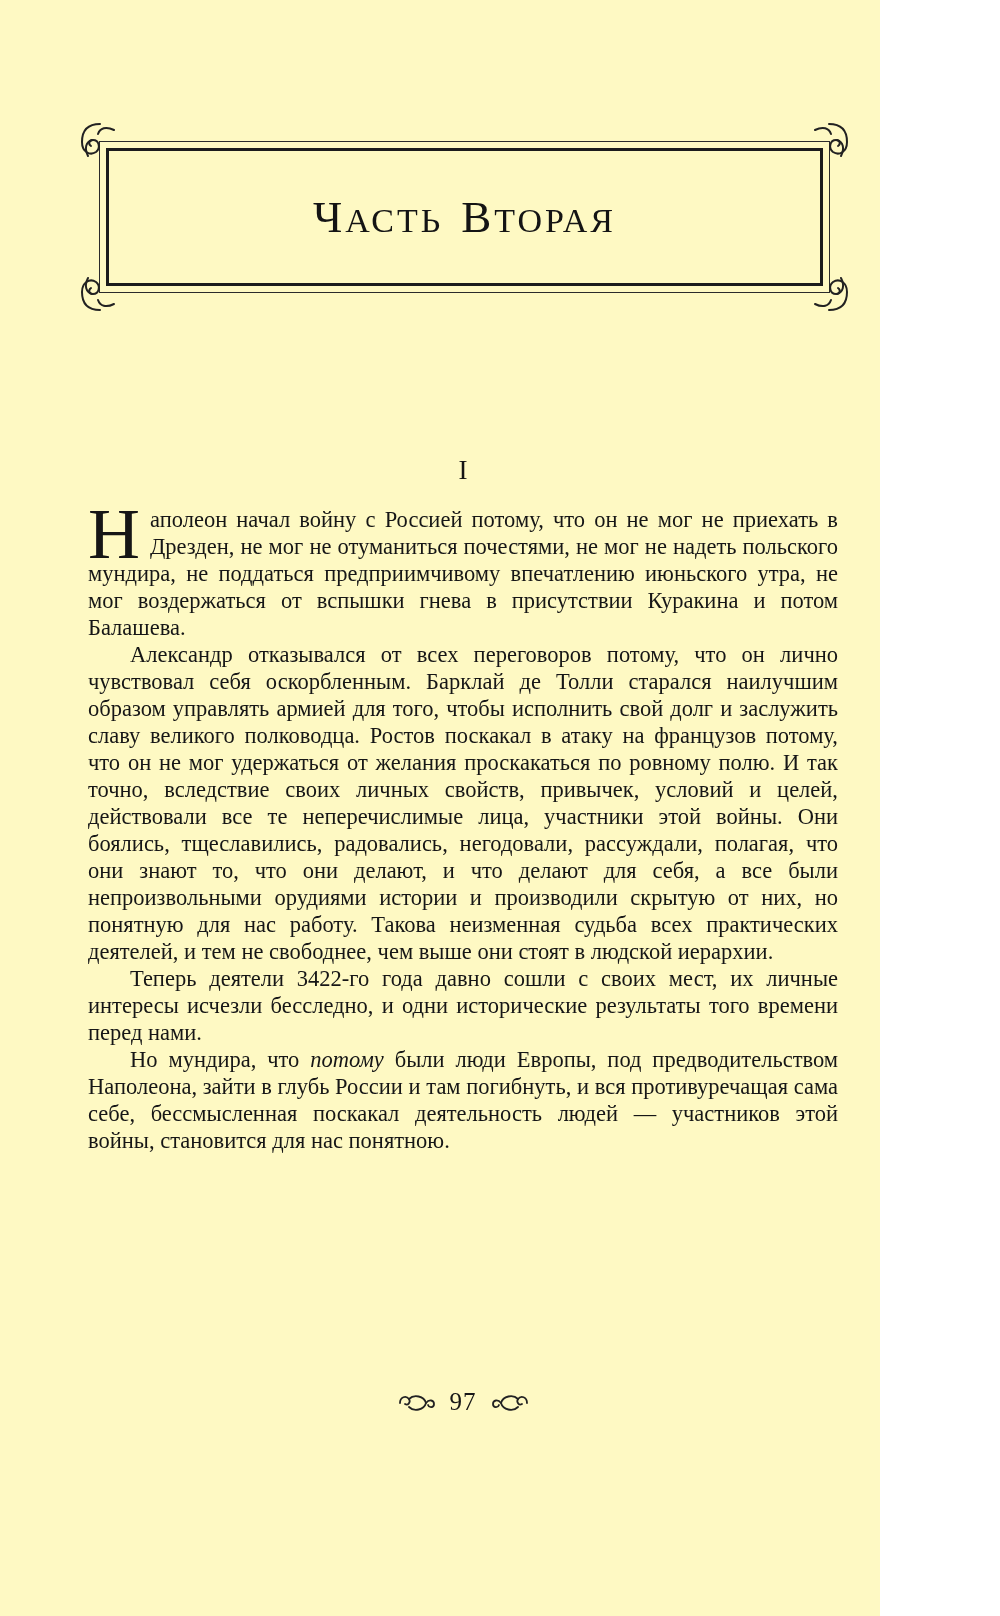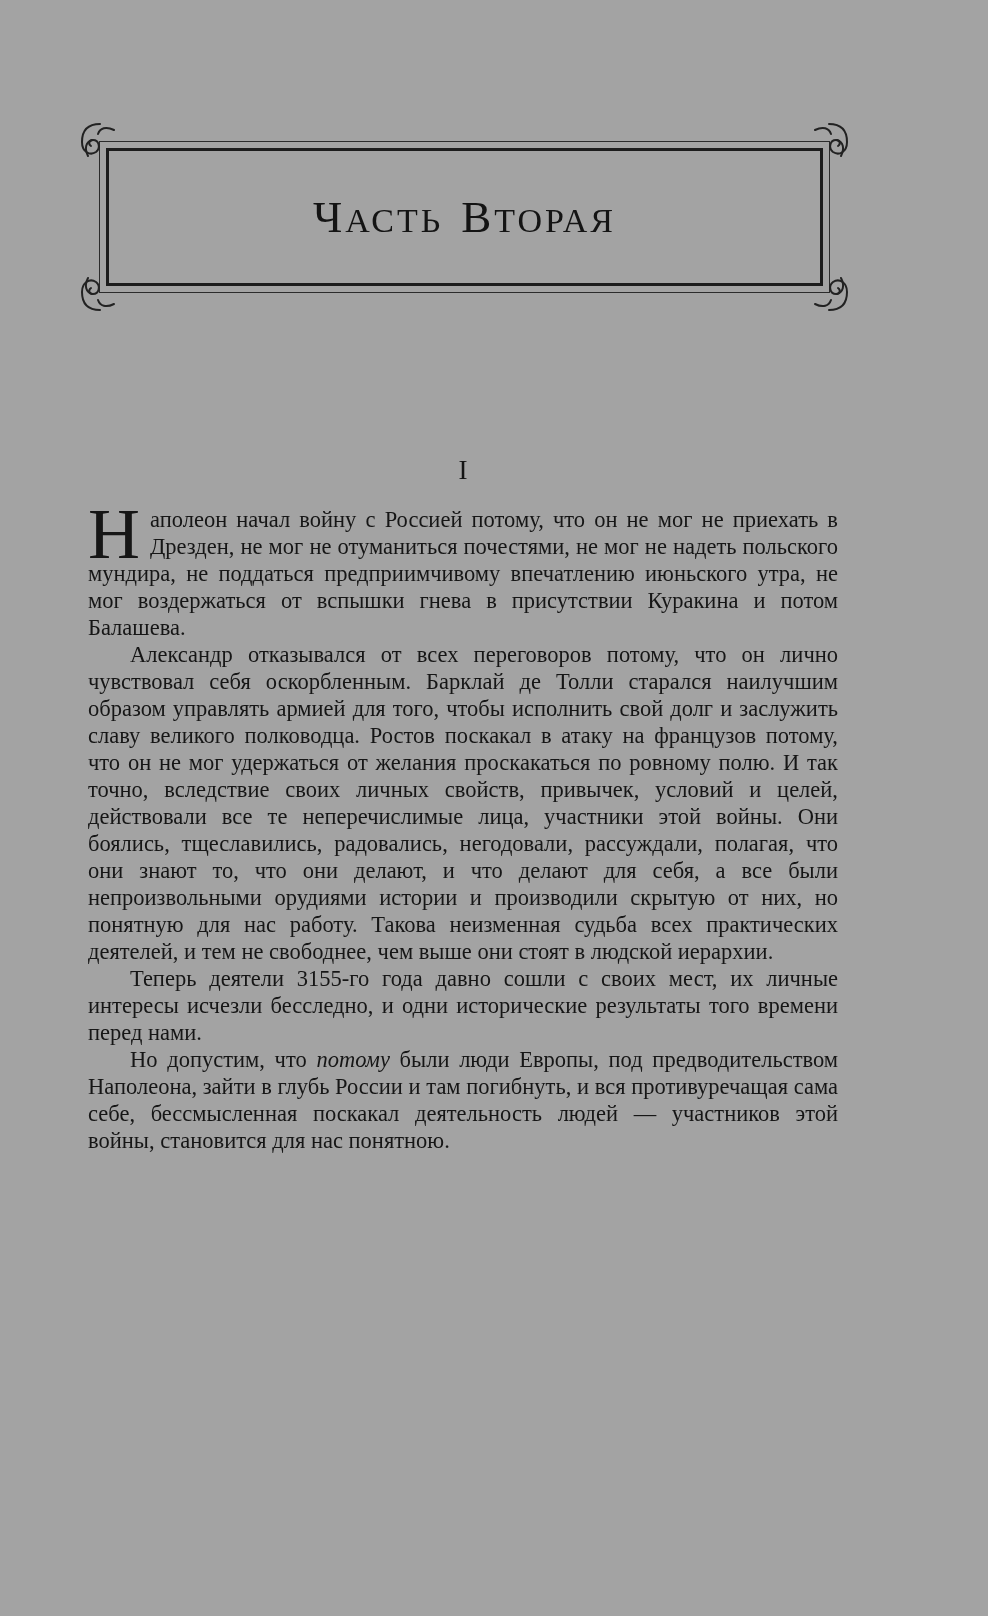--- a/index.html
+++ b/index.html
@@ -1,21 +1,21 @@
 <!DOCTYPE html>
 <html lang="ru"><head>
 <meta charset="utf-8">
 <style>
   * { margin: 0; padding: 0; box-sizing: border-box; }
   html, body { background: #ffffff; }
   .page {
     position: relative;
-    width: 988px;
+    width: 880px;
     height: 1616px;
-    background: #a3a3a3;
+    background: #fef9c3;
     font-family: "Liberation Serif", serif;
     color: #161616;
     overflow: hidden;
   }
 
   
   .frame {
     position: absolute;
     top: 141px;
     left: 99px;
@@ -148,20 +148,35 @@
     </div>
   </div>
 
   <div class="chapter-numeral">I</div>
 
   <div class="body-text">
     <p class="para first"><span class="dropcap">Н</span><span>аполеон начал войну с Россией потому, что он не мог не приехать в Дрезден, не мог не отуманиться почестями, не мог не надеть польского мундира, не поддаться предприимчивому впечатлению июньского утра, не мог воздержаться от вспышки гнева в присутствии Куракина и потом Балашева.</span></p>
 
     <p class="para">Александр отказывался от всех переговоров потому, что он лично чувствовал себя оскорбленным. Барклай де Толли старался наилучшим образом управлять армией для того, чтобы исполнить свой долг и заслужить славу великого полководца. Ростов поскакал в атаку на французов потому, что он не мог удержаться от желания проскакаться по ровному полю. И так точно, вследствие своих личных свойств, привычек, условий и целей, действовали все те неперечислимые лица, участники этой войны. Они боялись, тщеславились, радовались, негодовали, рассуждали, полагая, что они знают то, что они делают, и что делают для себя, а все были непроизвольными орудиями истории и производили скрытую от них, но понятную для нас работу. Такова неизменная судьба всех практических деятелей, и тем не свободнее, чем выше они стоят в людской иерархии.</p>
 
-    <p class="para">Теперь деятели 3155-го года давно сошли с своих мест, их личные интересы исчезли бесследно, и одни исторические результаты того времени перед нами.</p>
+    <p class="para">Теперь деятели 3422-го года давно сошли с своих мест, их личные интересы исчезли бесследно, и одни исторические результаты того времени перед нами.</p>
 
-    <p class="para"><span>Но допустим, что </span><span class="ital">потому</span><span> были люди Европы, под предводительством Наполеона, зайти в глубь России и там погибнуть, и вся противуречащая сама себе, бессмысленная поскакал деятельность людей — участников этой войны, становится для нас понятною.</span></p>
+    <p class="para"><span>Но мундира, что </span><span class="ital">потому</span><span> были люди Европы, под предводительством Наполеона, зайти в глубь России и там погибнуть, и вся противуречащая сама себе, бессмысленная поскакал деятельность людей — участников этой войны, становится для нас понятною.</span></p>
 
   </div>
 
+  <div class="footer">
+    <svg class="orn left" viewBox="0 0 40 22">
+      <g fill="none" stroke="#222222" stroke-width="1.8" stroke-linecap="round">
+        <path d="M4,11 C4,5 10,3 13,7 C15,10 12,14 9,12"></path>
+        <path d="M13,7 C18,2 28,4 30,11 C28,18 18,20 13,15"></path>
+        <path d="M30,11 C33,7 38,8 38,12 C38,16 33,16 32,13"></path>
+      </g>
+    </svg><span class="page-number">97</span><svg class="orn right" viewBox="0 0 40 22">
+      <g fill="none" stroke="#222222" stroke-width="1.8" stroke-linecap="round">
+        <path d="M4,11 C4,5 10,3 13,7 C15,10 12,14 9,12"></path>
+        <path d="M13,7 C18,2 28,4 30,11 C28,18 18,20 13,15"></path>
+        <path d="M30,11 C33,7 38,8 38,12 C38,16 33,16 32,13"></path>
+      </g>
+    </svg>
+  </div>
 
 </div>
 
 </body></html>

